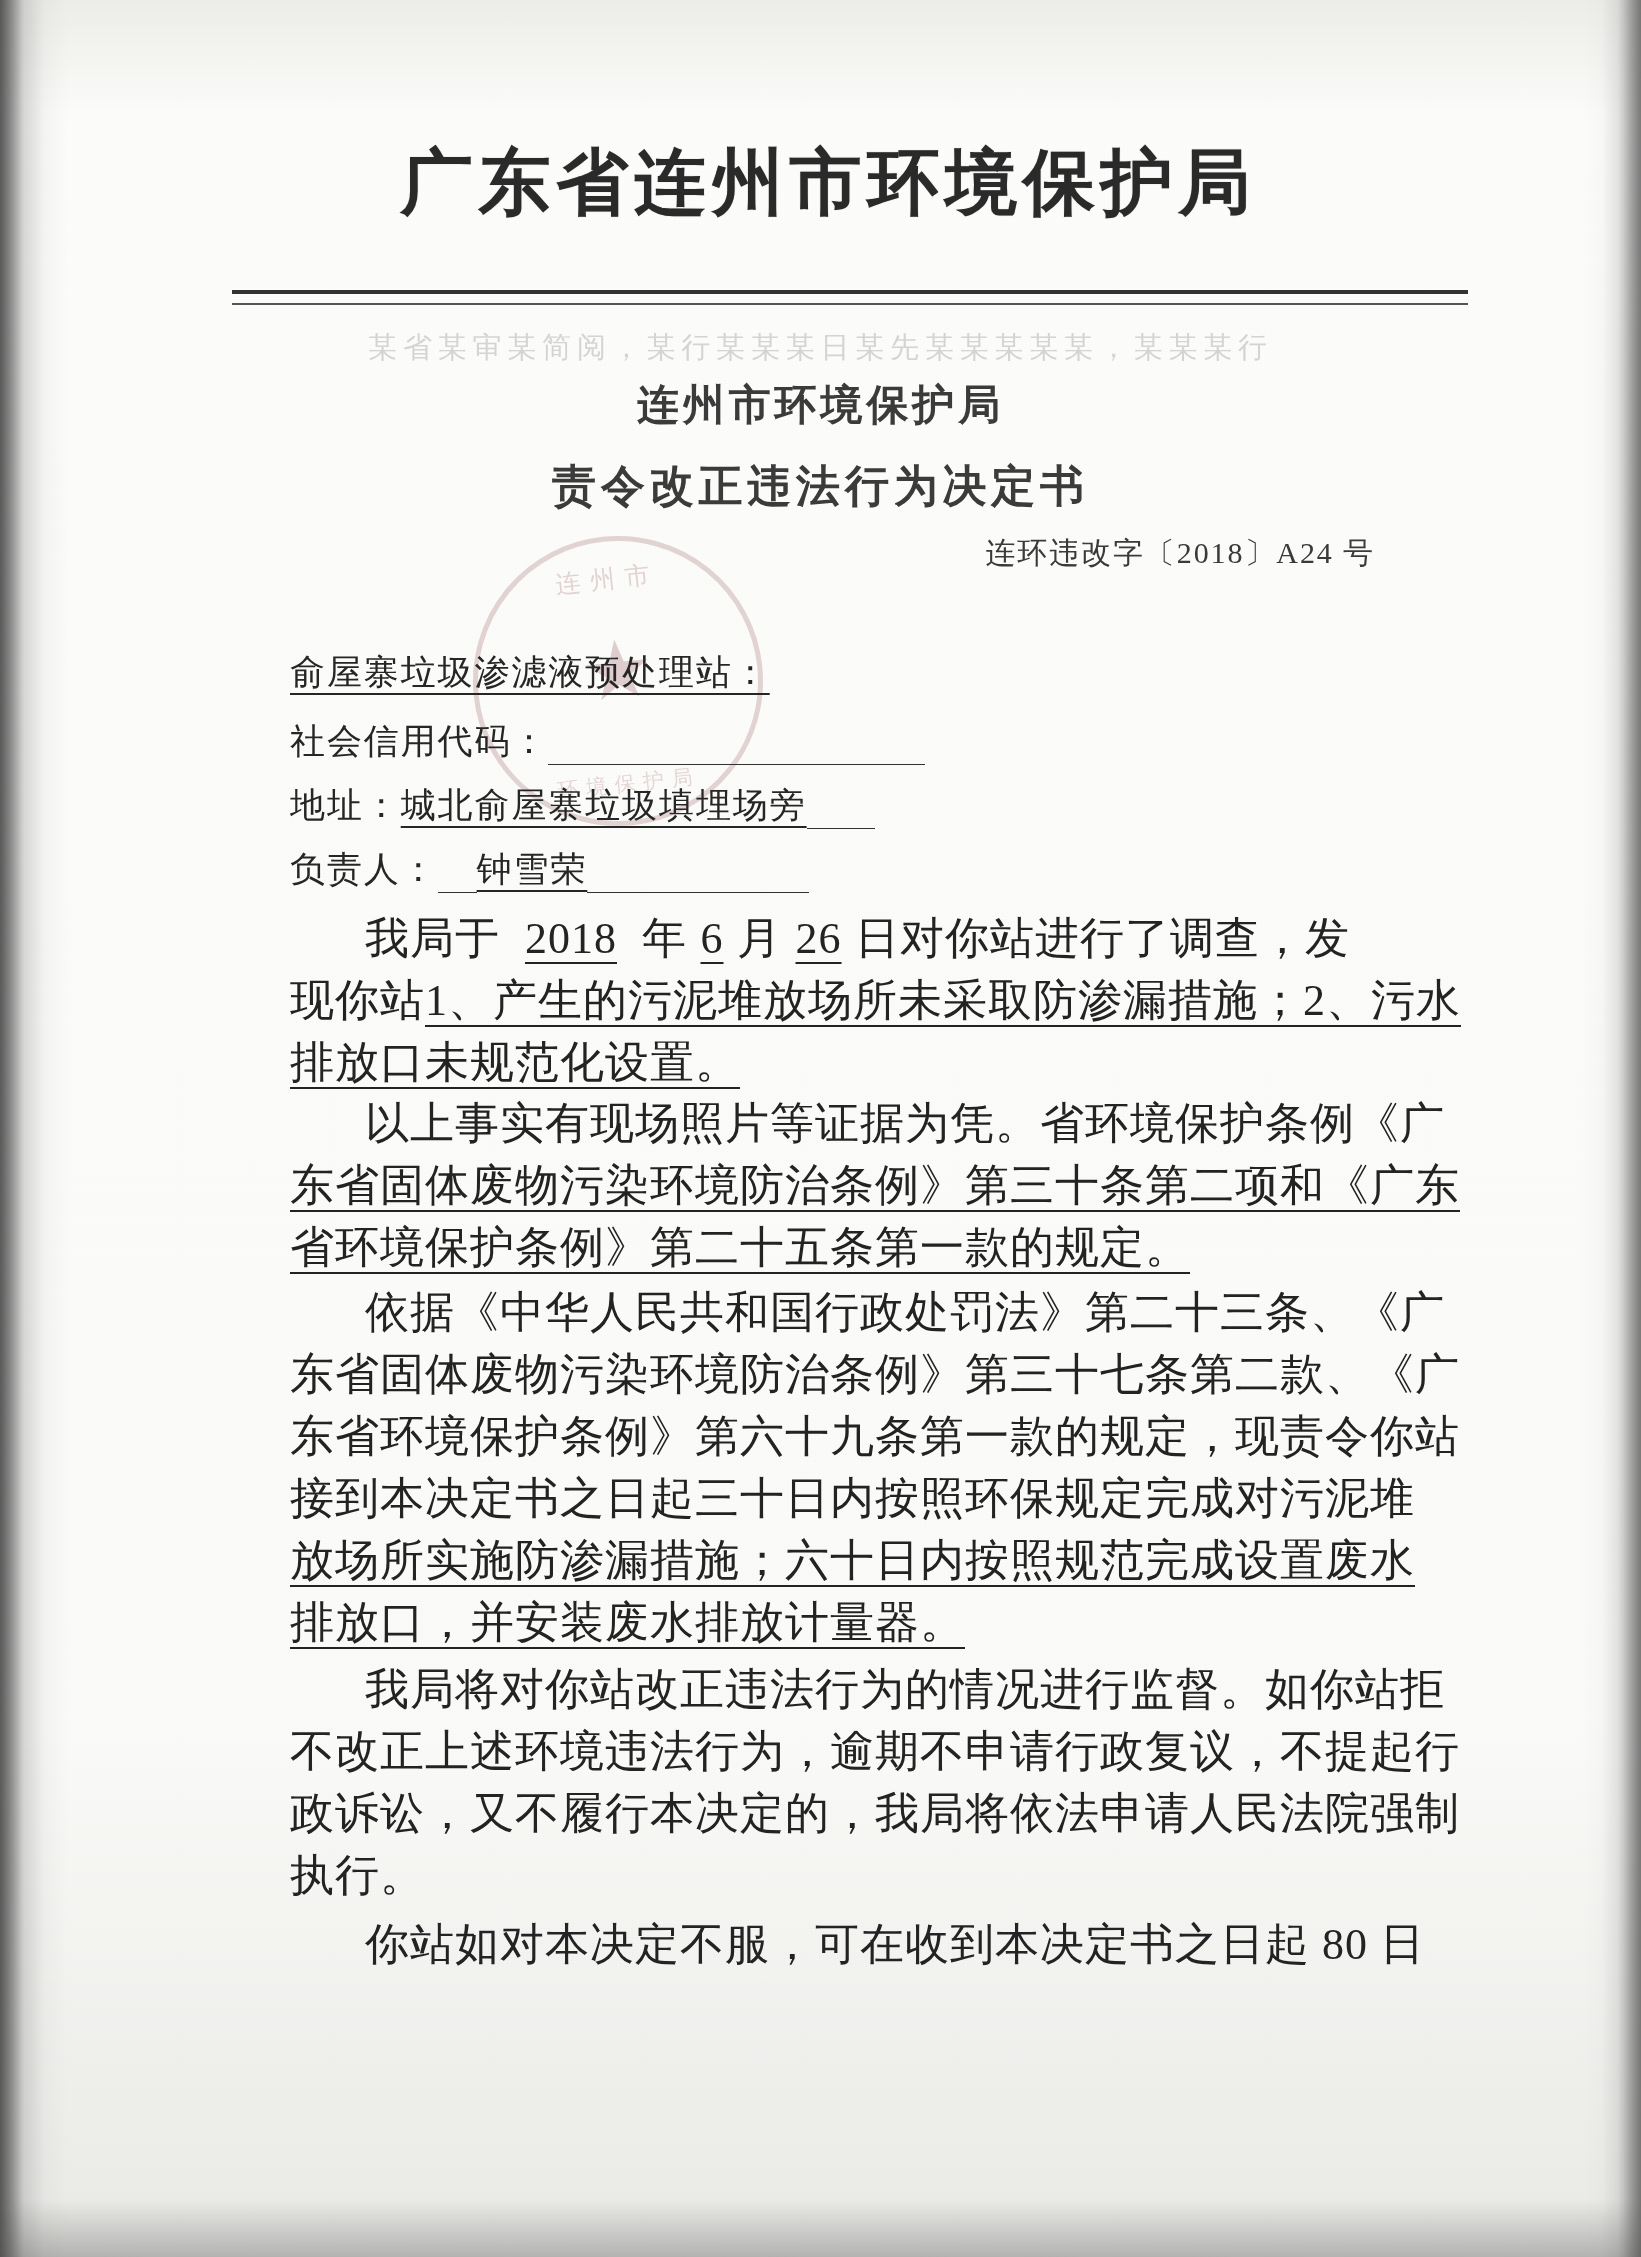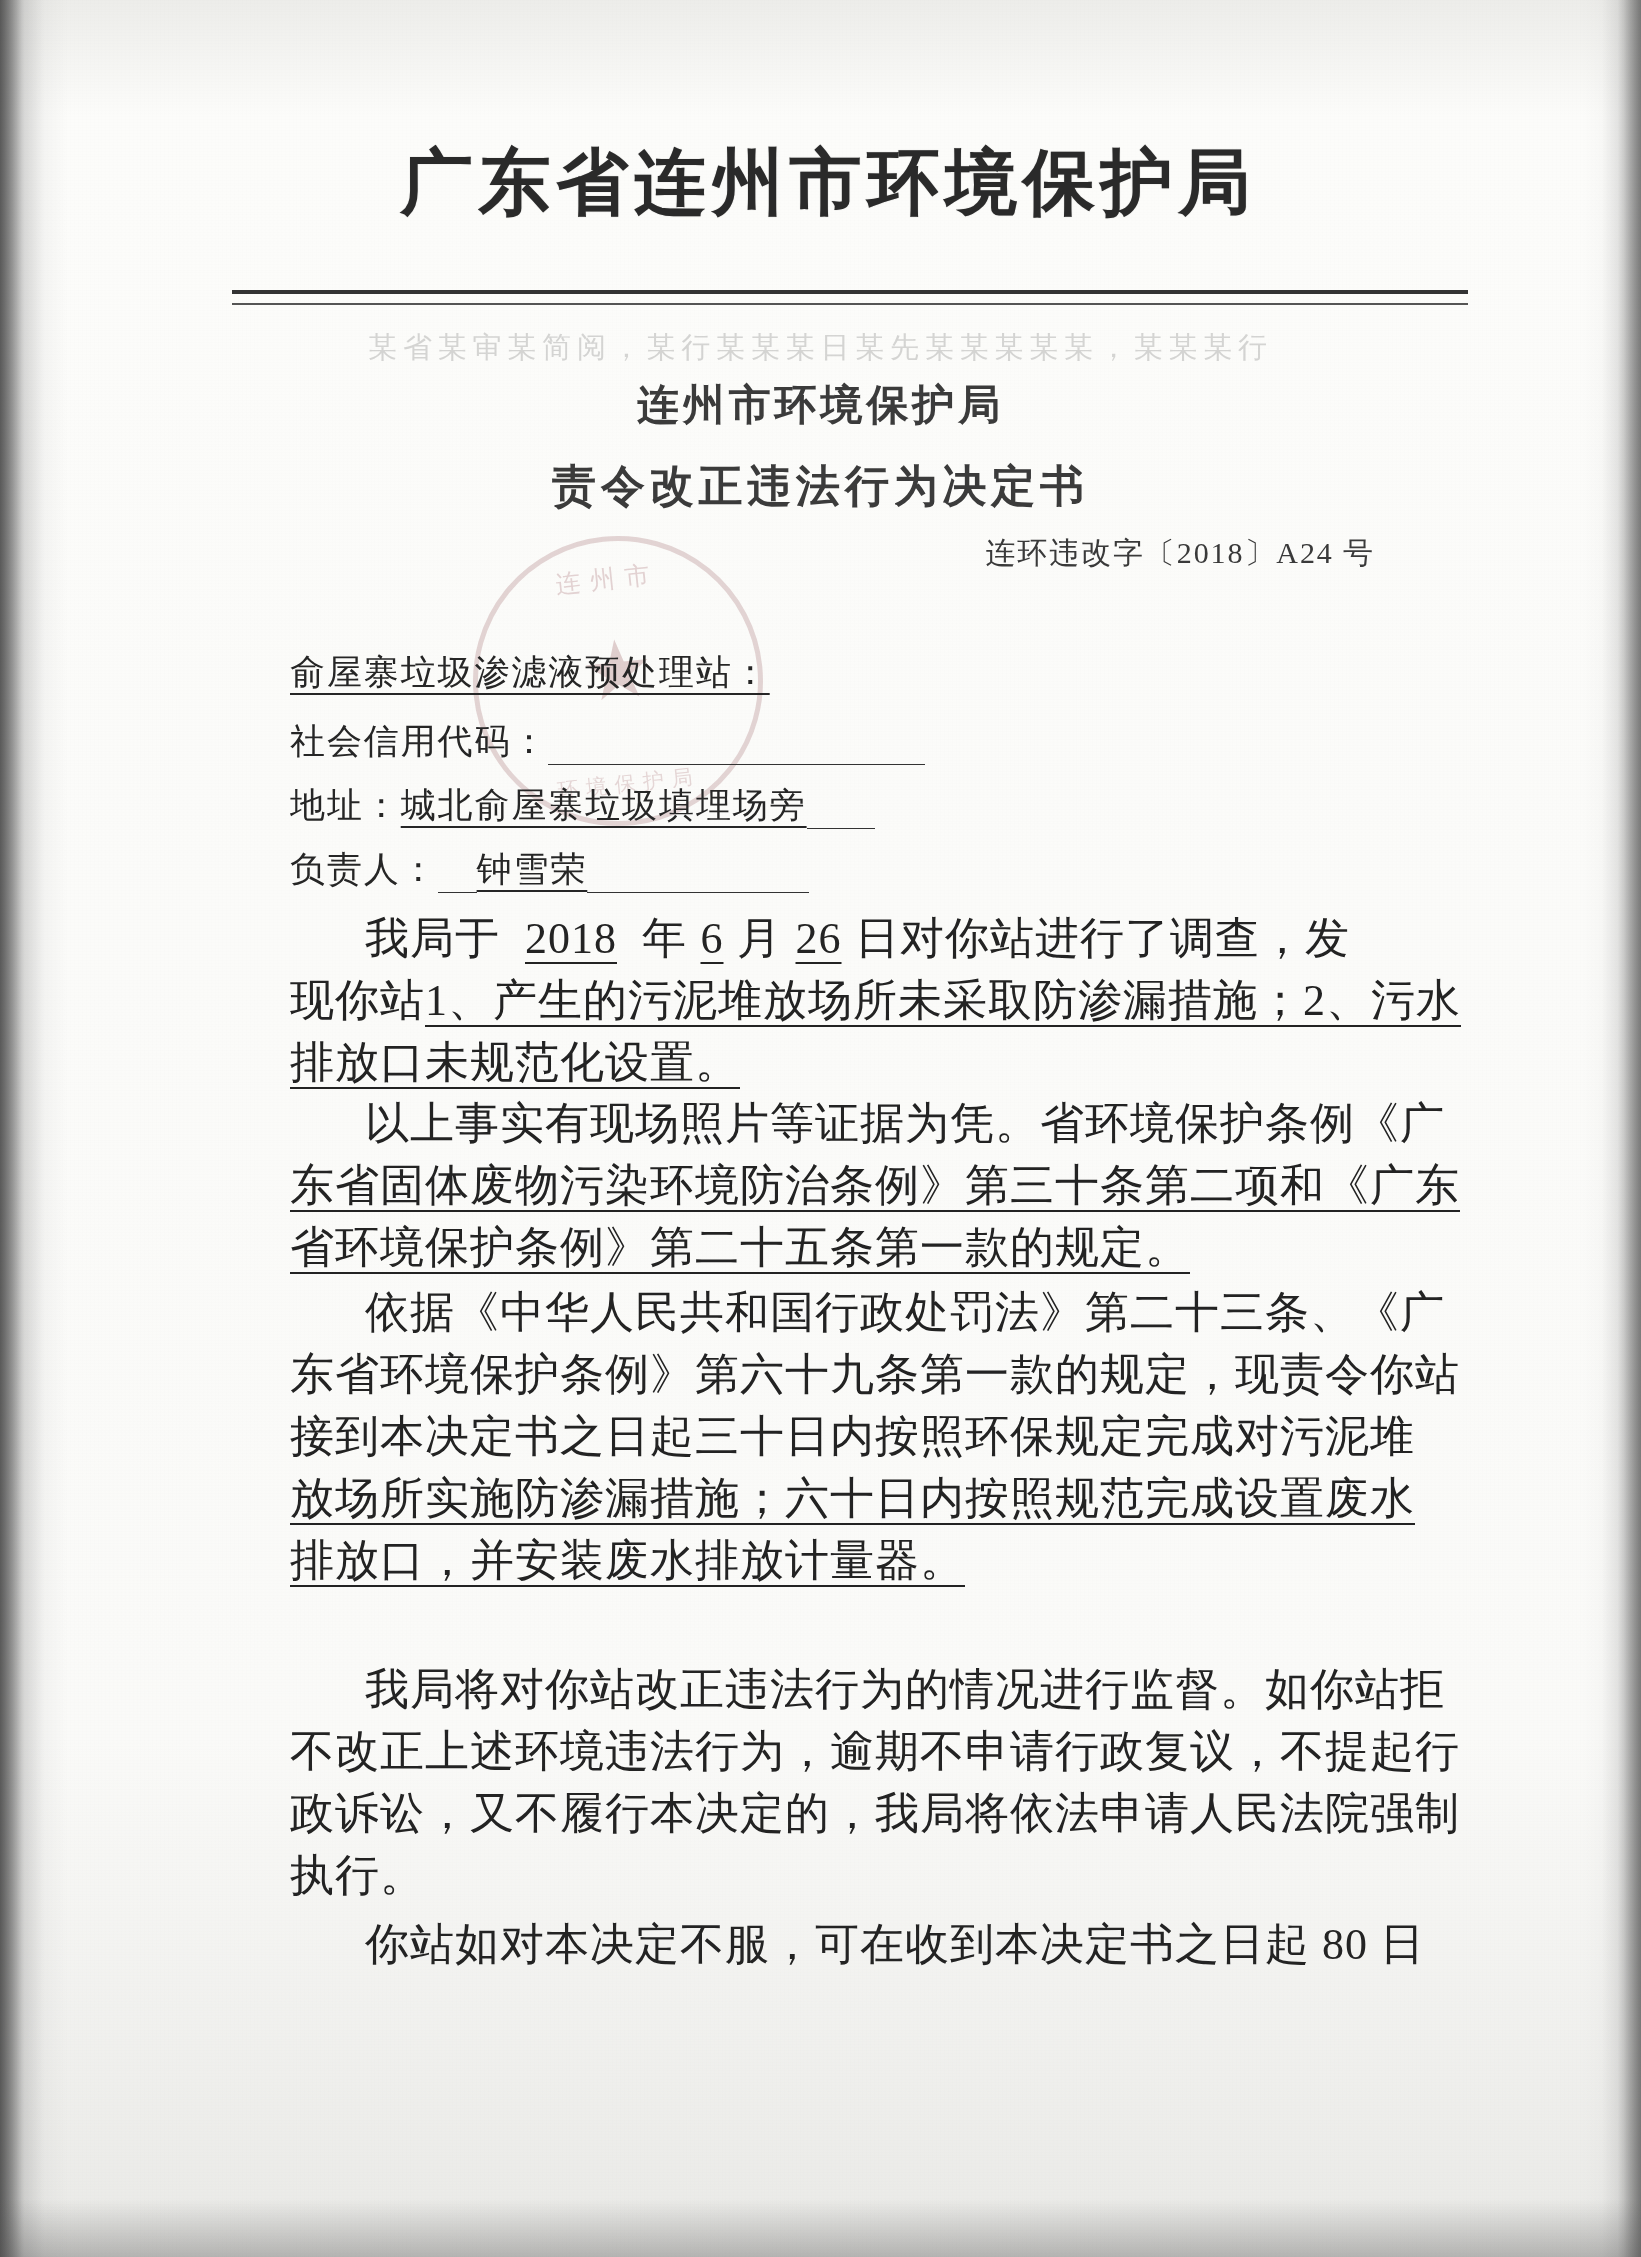--- a/index.html
+++ b/index.html
@@ -274,20 +274,21 @@
       <div class="line-row u">东省固体废物污染环境防治条例》第三十条第二项和《广东</div>
       <div class="line-row">
         <span class="u">省环境保护条例》第二十五条第一款的规定。</span>
       </div>
     </div>
 
     <div class="para" style="top:1282px;">
       <div class="line-row">
         <span class="indent"></span><span>依据《中华人民共和国行政处罚法》第二十三条、《广</span>
       </div>
+      <div class="line-row">东省固体废物污染环境防治条例》第三十七条第二款、《广</div>
       <div class="line-row">东省环境保护条例》第六十九条第一款的规定，现责令你站</div>
       <div class="line-row">
         <span>接到本决定书之日起三十日内按照环保规定完成对污泥堆</span>
       </div>
       <div class="line-row u">放场所实施防渗漏措施；六十日内按照规范完成设置废水</div>
       <div class="line-row u">排放口，并安装废水排放计量器。</div>
     </div>
 
     <div class="para" style="top:1659px;">
       <div class="line-row">

